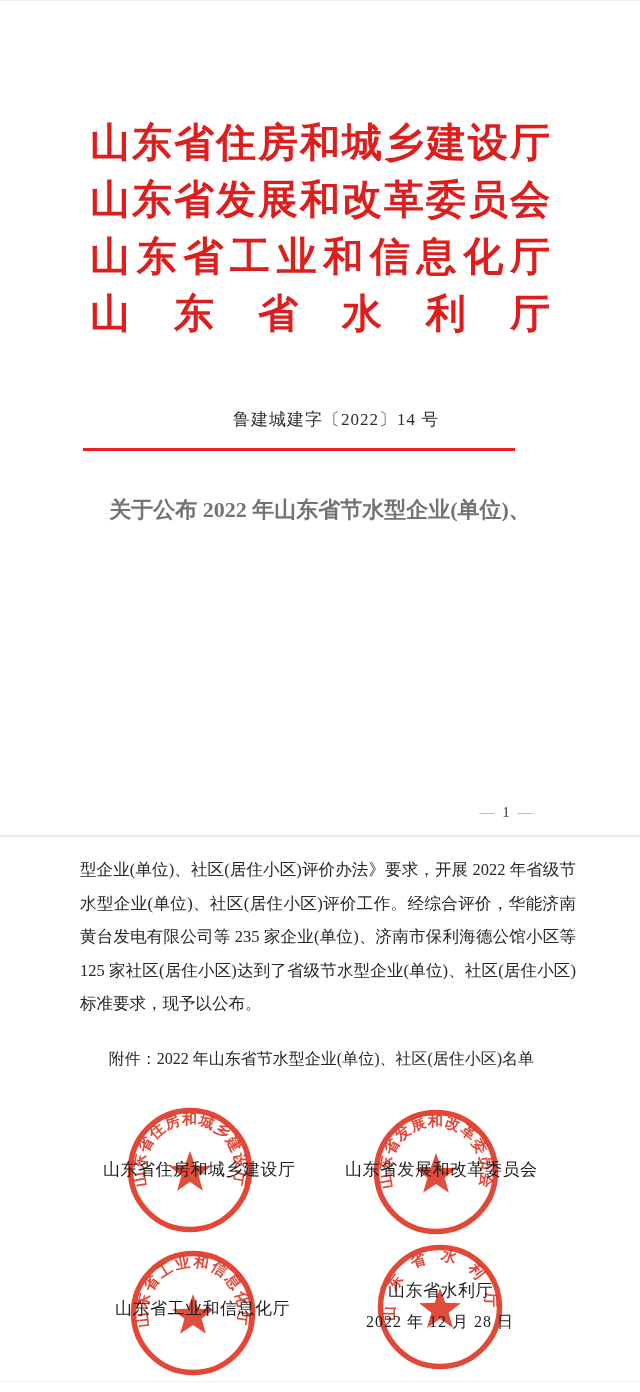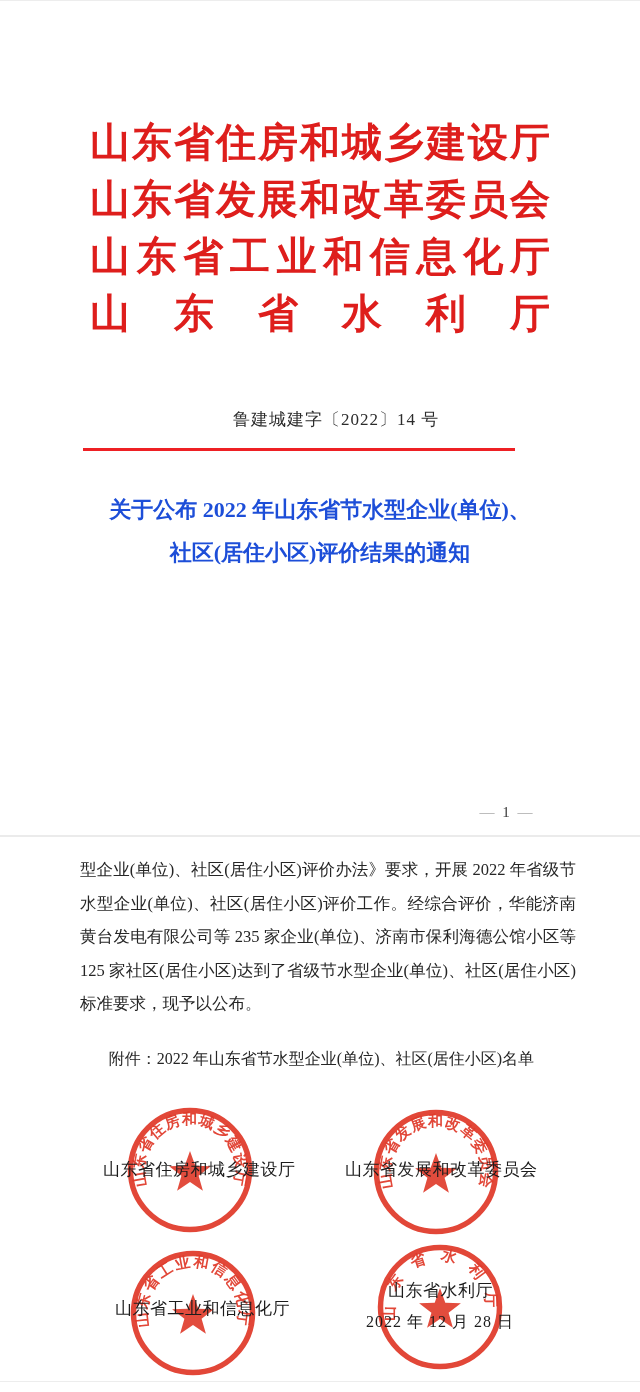--- a/index.html
+++ b/index.html
@@ -42,21 +42,21 @@
   }
   .red-rule{
     position:absolute;top:448px;left:83px;width:432px;height:3px;
     background:var(--red-rule);
   }
 
   
   .doc-title{
     position:absolute;top:488px;left:52px;width:536px;
     text-align:center;
-    font-size:22px;font-weight:700;color:#1d4ed8;
+    font-size:22px;font-weight:700;color:#737373;
     line-height:43px;
   }
 
   
   .body-block{position:absolute;left:72px;width:496px;font-size:16.5px;line-height:33.5px;color:var(--text);}
   .body-page1{top:602px;}
   .body-page2{top:853px;margin-left:8px;}
   .body-block p{text-align:justify;}
   .indent{text-indent:2em;}
 
@@ -157,21 +157,20 @@
         <span>厅</span>
       </div>
   </div>
 
   <div class="doc-number">鲁建城建字〔2022〕14 号</div>
 
   <div class="red-rule"></div>
 
   <div class="doc-title">
     <div>关于公布 2022 年山东省节水型企业(单位)、</div>
-    <div>社区(居住小区)评价结果的通知</div>
   </div>
 
 
   <div class="page-number"><span class="dash">—</span> <span>1</span> <span class="dash">—</span></div>
 
   <div class="page-break"></div>
 
   <div class="body-block body-page2">
     <p>型企业(单位)、社区(居住小区)评价办法》要求，开展 2022 年省级节水型企业(单位)、社区(居住小区)评价工作。经综合评价，华能济南黄台发电有限公司等 235 家企业(单位)、济南市保利海德公馆小区等 125 家社区(居住小区)达到了省级节水型企业(单位)、社区(居住小区)标准要求，现予以公布。</p>
   </div>

